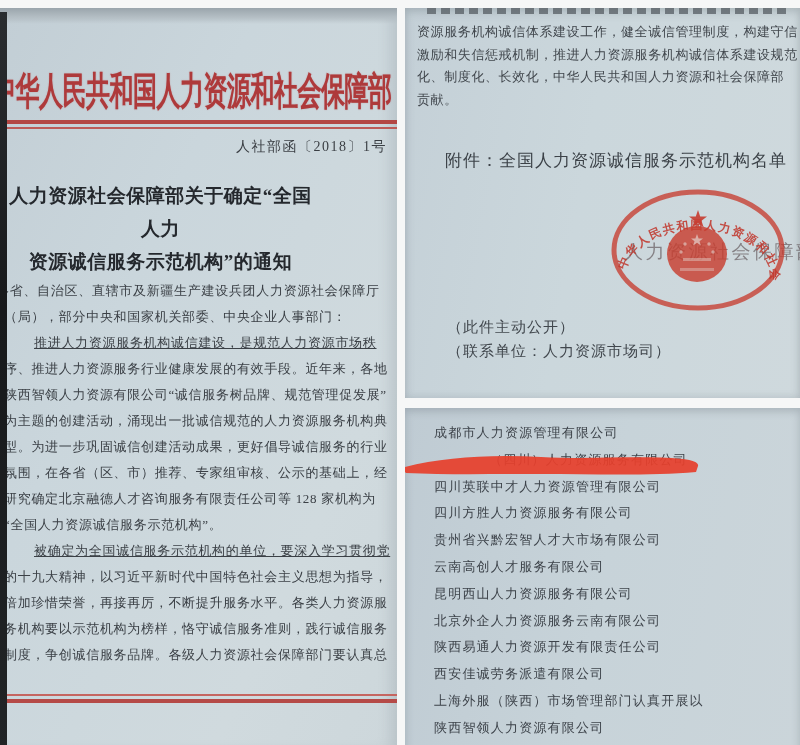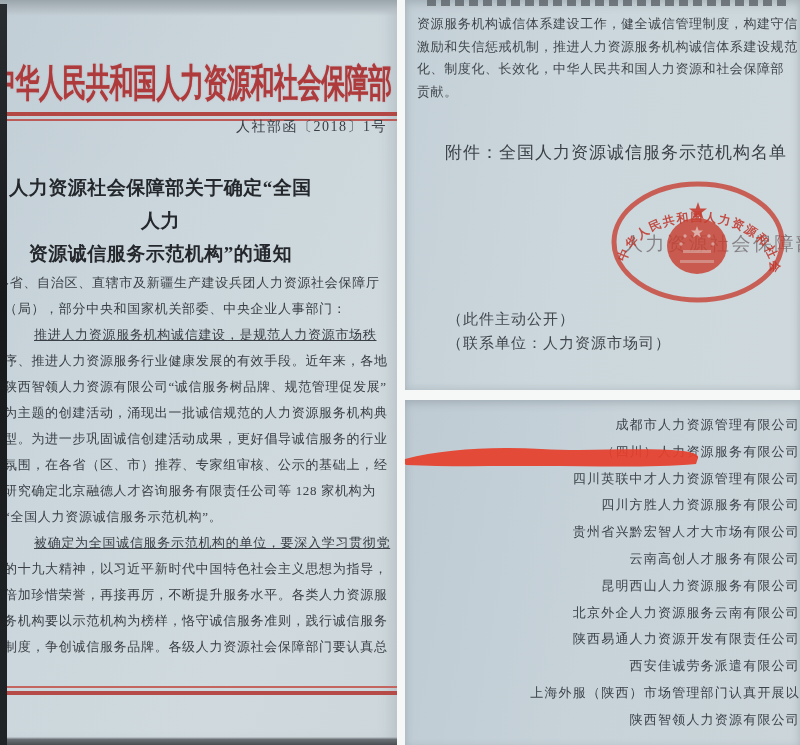--- a/index.html
+++ b/index.html
@@ -1,38 +1,38 @@
 <!DOCTYPE html>
 <html><head>
 <meta charset="utf-8">
 <style>
   html,body{margin:0;padding:0;background:#f6f7f7;}
   #stage{position:relative;width:800px;height:745px;overflow:hidden;
          font-family:"Liberation Serif","DejaVu Serif",serif;background:#f6f7f7;}
 
-  .panel{position:absolute;overflow:hidden;}
+  .panel{position:absolute;overflow:hidden;margin-top:8px;}
 
   
   #page-left{left:0;top:0;width:397px;height:745px;
     background:linear-gradient(115deg,#c2ced5 0%,#cad6dc 35%,#d0dade 75%,#cdd7db 100%);
     box-shadow:inset -6px 0 14px rgba(90,100,110,.18);}
   .edge-left{position:absolute;left:0;top:4px;width:7px;height:741px;
     background:linear-gradient(180deg,#2a2d30,#17191b 40%,#212426);}
   .band-top{position:absolute;left:0;top:0;width:100%;height:16px;
     background:linear-gradient(180deg,#9aa5ac 0%,#b3bdc3 55%,rgba(195,206,213,0) 100%);}
   .band-bottom{position:absolute;left:0;bottom:0;width:100%;height:8px;
     background:linear-gradient(0deg,#494f53,#6a7075 70%,rgba(106,112,117,0));}
 
   .red-head{position:absolute;left:-8px;top:58px;width:420px;white-space:nowrap;
     font-size:24px;font-weight:bold;letter-spacing:-.5px;color:#ae3a3b;
     transform:scale(1,1.6);transform-origin:50% 0;
     text-shadow:0 0 1px rgba(174,58,59,.45);}
   .rule-a{position:absolute;left:0;top:112px;width:397px;height:4px;background:#b34744;}
   .rule-b{position:absolute;left:0;top:119px;width:397px;height:2px;background:#bd5b58;}
-  .doc-no{position:absolute;right:10px;top:118px;font-size:14px;color:#3a3e43;letter-spacing:1.5px;}
+  .doc-no{position:absolute;right:10px;top:130px;font-size:14px;color:#3a3e43;letter-spacing:1.5px;}
 
   .doc-title{position:absolute;left:0;top:171px;width:321px;text-align:center;
     font-size:19px;font-weight:bold;line-height:33px;color:#24282d;letter-spacing:.5px;}
 
   .body-block{position:absolute;left:4px;top:270px;width:390px;}
   .bline{height:26px;line-height:26px;font-size:13px;letter-spacing:.7px;
     color:#3b4046;white-space:nowrap;}
   .bline.indent{padding-left:30px;text-decoration:underline;}
   .bline.clipL{margin-left:-8px;}
 
@@ -58,21 +58,21 @@
 
   .note{position:absolute;left:42px;font-size:15px;letter-spacing:1px;color:#41474d;}
   .note1{top:310px;} .note2{top:334px;}
 
   
   #page-rb{left:405px;top:400px;width:395px;height:345px;
     background:linear-gradient(100deg,#bfcbd3 0%,#c7d3d9 50%,#cbd5da 100%);
     box-shadow:inset 0 3px 8px rgba(80,90,100,.28);}
   .company-list{position:absolute;left:0;top:12px;width:395px;margin:0;padding:0;list-style:none;}
   .company-list li{height:26.8px;line-height:26.8px;padding-left:29px;
-    font-size:13px;letter-spacing:1.2px;color:#3d434a;white-space:nowrap;text-align:right;}
+    font-size:13px;letter-spacing:1.2px;color:#3d434a;white-space:nowrap;}
   .company-list li.covered{padding-left:84px;}
   .marker{position:absolute;left:-4px;top:42px;width:300px;height:26px;}
 
   [data-interactable]{cursor:default;}
 </style>
 </head>
 <body>
 
 <div id="stage" data-interactable="false">
 

